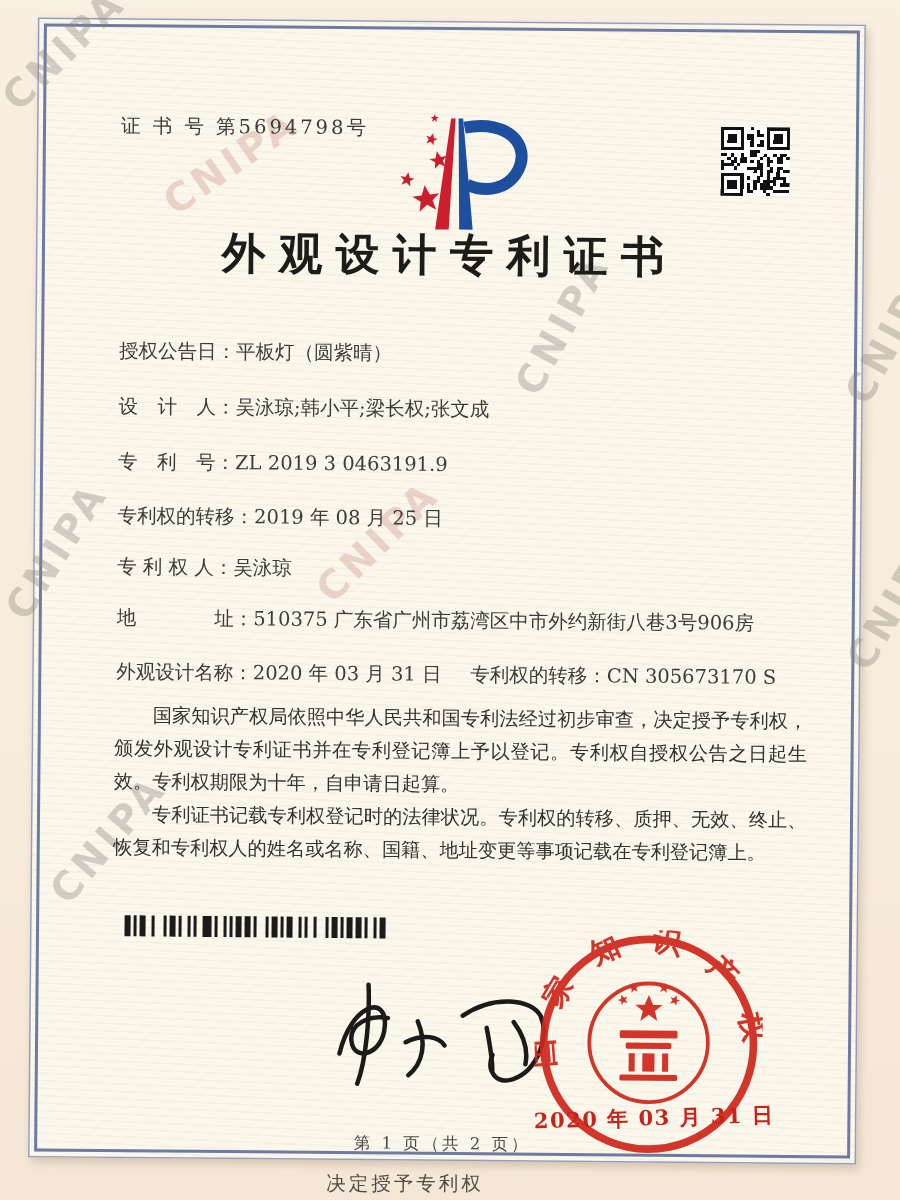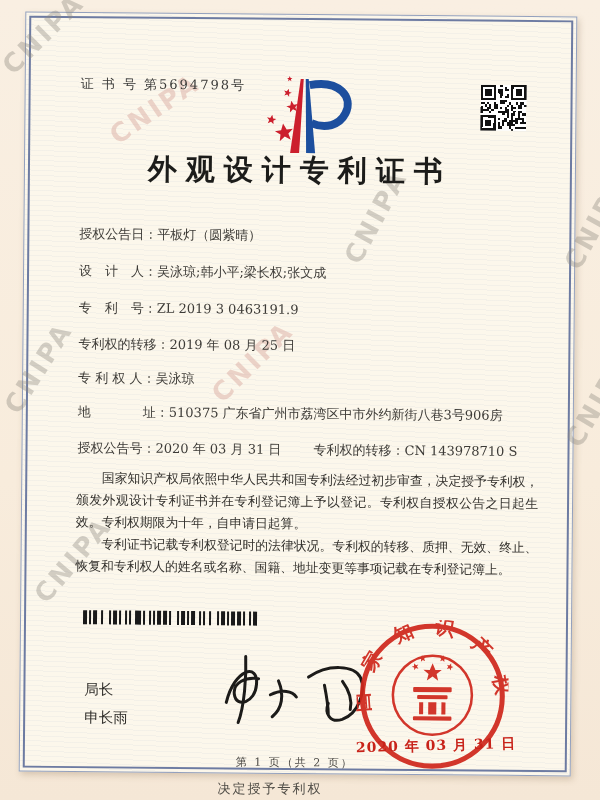--- a/index.html
+++ b/index.html
@@ -213,23 +213,23 @@
     <div class="frow" style="top:110px;">
       <span class="flabel">专利权的转移：</span><span>2019 年 08 月 25 日</span>
     </div>
     <div class="frow" style="top:144px;">
       <span class="flabel">专 利 权 人：</span><span>吴泳琼</span>
     </div>
     <div class="frow" style="top:178px;">
       <span class="flabel">地　　　　址：</span><span>510375 广东省广州市荔湾区中市外约新街八巷3号906房</span>
     </div>
     <div class="frow" style="top:214px;">
-      <span class="flabel">授权公告号：</span><span>2020 年 03 月 31 日</span>
+      <span class="flabel">外观设计名称：</span><span>2020 年 03 月 31 日</span>
       <span class="grant-right">
-        <span class="flabel">专利权的转移：</span><span>CN 143978710 S</span>
+        <span class="flabel">专利权的转移：</span><span>CN 305673170 S</span>
       </span>
     </div>
   </div>
 
   <div class="body-text">
     <p>国家知识产权局依照中华人民共和国专利法经过初步审查，决定授予专利权，颁发外观设计专利证书并在专利登记簿上予以登记。专利权自授权公告之日起生效。专利权期限为十年，自申请日起算。</p>
     <p>专利证书记载专利权登记时的法律状况。专利权的转移、质押、无效、终止、恢复和专利权人的姓名或名称、国籍、地址变更等事项记载在专利登记簿上。</p>
   </div>
 
   <div class="barcode" id="barcode">
@@ -289,24 +289,20 @@
       <span style="width: 2px; background: transparent;"></span>
       <span style="width: 4px; background: rgb(26, 26, 26);"></span>
       <span style="width: 2px; background: transparent;"></span>
       <span style="width: 2px; background: rgb(26, 26, 26);"></span>
       <span style="width: 4px; background: transparent;"></span>
       <span style="width: 2px; background: rgb(26, 26, 26);"></span>
       <span style="width: 2px; background: transparent;"></span>
       <span style="width: 4px; background: rgb(26, 26, 26);"></span>
     </div>
 
-  <div class="signer">
-    <div>局长</div>
-    <div>申长雨</div>
-  </div>
 
   <svg class="signature" viewBox="0 0 160 100">
     <g fill="none" stroke="#1c1b19" stroke-width="3" stroke-linecap="round" stroke-linejoin="round">
       <path d="M14,52 C22,18 46,12 44,34 C43,52 24,58 22,44 C20,32 34,26 46,28"></path>
       <path d="M33,6 C34,26 32,56 26,72"></path>
       <path d="M66,30 C72,44 70,58 60,66 M58,44 C70,38 80,40 84,46"></path>
       <path d="M96,26 C116,12 142,14 148,26 C154,40 146,62 130,68 C118,72 112,62 116,52"></path>
       <path d="M112,34 C114,44 116,54 116,62 M130,30 C136,38 140,48 138,58"></path>
     </g>
   </svg>

